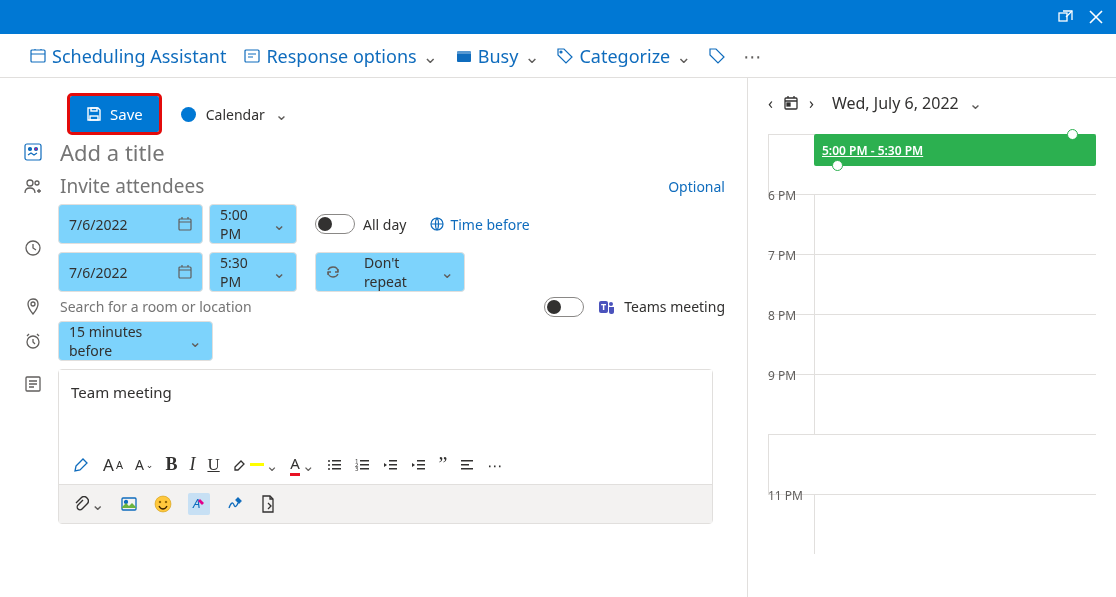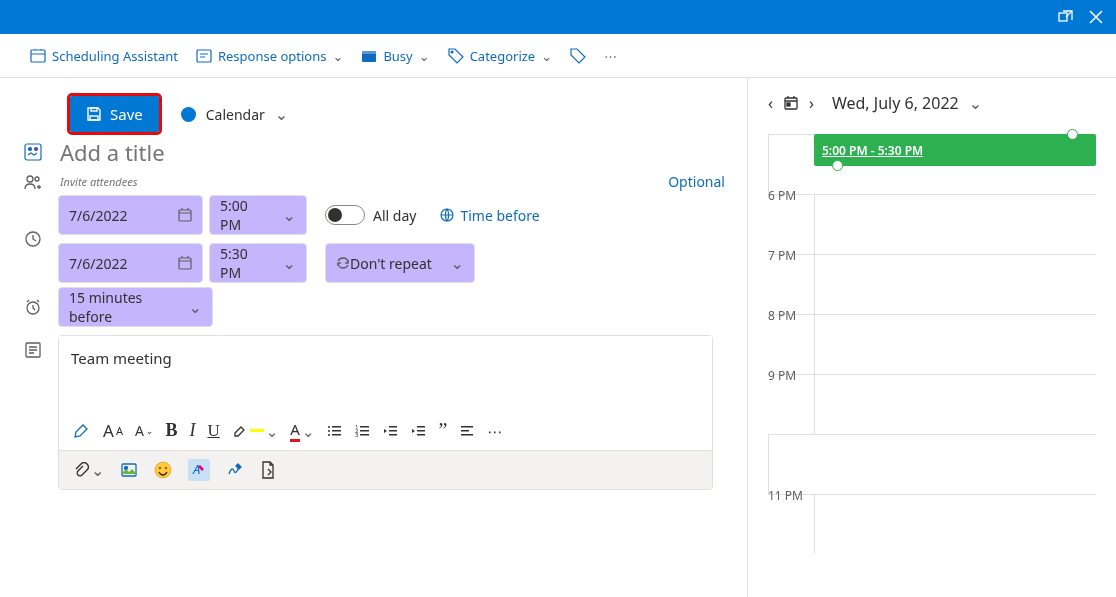--- a/index.html
+++ b/index.html
@@ -1,48 +1,48 @@
 <!DOCTYPE html>
 <html><head>
 <meta charset="utf-8">
 <style>
   :root { --blue:#0078d4; --accent:#0f6cbd; --text:#323130; --muted:#605e5c; --border:#e1dfdd; --bg:#ffffff; --pill:#323130; --green:#2cb050; --light-blue:#deecf9; }
   * { box-sizing:border-box; font-family:"Segoe UI", system-ui, -apple-system, sans-serif; }
   body { margin:0; background:#f3f2f1; color:var(--text); width:1116px; height:597px; overflow:hidden; }
   .titlebar { height:34px; background:var(--blue); display:flex; align-items:center; justify-content:flex-end; padding:0 10px; gap:10px; }
   .winbtn { width:20px; height:20px; display:flex; align-items:center; justify-content:center; cursor:pointer; }
   .cmdbar { height:44px; background:#fff; display:flex; align-items:center; gap:18px; padding:0 30px; border-bottom:1px solid var(--border); }
-  .cmd { display:flex; align-items:center; gap:6px; color:var(--accent); font-size:13px; cursor:pointer; }
+  .cmd { display:flex; align-items:center; gap:6px; color:var(--accent); font-size:18px; cursor:pointer; }
   .chev { color:var(--muted); }
 
   .main { display:flex; height:calc(597px - 34px - 44px); }
   .form { width:748px; background:#fff; padding:18px 22px; border-right:1px solid var(--border); }
   .topline { display:flex; align-items:center; gap:22px;padding-left:48px; }
   .save { display:flex; align-items:center; gap:8px; background:var(--blue); color:#fff; padding:8px 16px; border-radius:2px; font-size:15px; cursor:pointer; outline:3px solid #e30b0b; }
   .dot { width:15px; height:15px; border-radius:50%; background:var(--blue); }
   .calname { color:var(--text); font-size:14px; }
 
   .row { display:flex; align-items:center; gap:14px; margin-top:4px; }
   .icon-slot { width:22px; display:flex; justify-content:center; color:#605e5c; flex-shrink:0; }
   .title-input { font-size:22px; color:#605e5c; border:none; outline:none; flex:1; background:transparent; }
-  .attendee-input { font-size:11px; color:#6d28d9; border:none; outline:none; flex:1; background:transparent;font-style:italic; }
+  .attendee-input { font-size:19px; color:#6d28d9; border:none; outline:none; flex:1; background:transparent; }
   .optional { color:var(--accent); font-size:14px; cursor:pointer; }
 
-  .field { display:flex; align-items:center; border:1px solid var(--border); border-radius:4px; height:40px; padding:0 10px; background:#c4b5fd; }
+  .field { display:flex; align-items:center; border:1px solid var(--border); border-radius:4px; height:40px; padding:0 10px; background:#7dd3fc; }
   .date-f { width:145px; gap:6px; justify-content:space-between; }
-  .time-f { width:98px; gap:14px; justify-content:space-between; }
+  .time-f { width:88px; gap:14px; justify-content:space-between; }
   .datetxt { font-size:14px; color:#323130; }
   .fchev { color:#605e5c; }
 
   .pill { width:40px; height:20px; border-radius:10px; border:1px solid #8a8886; position:relative; background:#fff; cursor:pointer; }
   .pill::after { content:""; position:absolute; left:2px; top:2px; width:14px; height:14px; border-radius:50%; background:#323130; }
   .lbl { font-size:14px; color:#323130; }
   .tz { color:var(--accent); font-size:14px; display:flex; align-items:center; gap:6px; cursor:pointer; }
 
-  .repeat-f { width:150px; gap:0; }
+  .repeat-f { width:150px; gap:24px; }
   .loc-input { font-size:14px; color:#605e5c; border:none; outline:none; flex:1; background:transparent; }
   .teams { font-size:14px; color:#323130; display:flex; align-items:center; gap:8px; }
   .rem-f { width:155px; gap:8px; }
 
   .desc { border:1px solid var(--border); border-radius:4px; margin-left:36px; width:655px; }
   .desc textarea { width:100%; border:none; outline:none; resize:none; font-size:15px; color:#323130; padding:12px; height:70px; font-family:inherit; }
   .fmtbar { display:flex; align-items:center; gap:12px; padding:8px 14px; color:#323130; }
   .fmtbar .btn { cursor:pointer; display:flex; align-items:center; gap:2px; font-size:15px; }
   .attbar { display:flex; align-items:center; gap:16px; padding:8px 14px; background:#f3f2f1; border-top:1px solid var(--border); }
   .attbar .btn { cursor:pointer; display:flex; align-items:center; gap:2px; }
@@ -214,20 +214,39 @@
                 <path d="M2 5c1-2 3-3 5-3 3 0 5 2 5 5M12 9c-1 2-3 3-5 3-3 0-5-2-5-5"></path>
                 <path d="M12 4v3h-3M2 10V7h3"></path>
               </svg>
             <span class="datetxt" style="flex:1">Don't repeat</span>
             <span class="fchev">⌄</span>
           </div>
         </div>
       </div>
     </div>
 
+    <div class="row">
+      <div class="icon-slot">
+        <svg width="18" height="18" viewBox="0 0 18 18" fill="none" stroke="#605e5c" stroke-width="1.3">
+            <path d="M9 1c3 0 5 2 5 5 0 4-5 10-5 10S4 10 4 6c0-3 2-5 5-5z"></path>
+            <circle cx="9" cy="6" r="2"></circle>
+          </svg>
+      </div>
+      <input class="loc-input" placeholder="Search for a room or location" style="">
+      <div class="pill"></div>
+      <div class="teams">
+        <svg width="18" height="18" viewBox="0 0 18 18">
+            <rect x="1" y="3" width="9" height="12" rx="2" fill="#4b53bc"></rect>
+            <text x="5.5" y="12" text-anchor="middle" fill="#fff" font-size="9" font-weight="bold">T</text>
+            <circle cx="13" cy="6" r="2" fill="#4b53bc"></circle>
+            <path d="M11 9h5v5c0 1-1 2-2 2h-1c-1 0-2-1-2-2V9z" fill="#4b53bc"></path>
+          </svg>
+        <span>Teams meeting</span>
+      </div>
+    </div>
 
     <div class="row">
       <div class="icon-slot">
         <svg width="18" height="18" viewBox="0 0 18 18" fill="none" stroke="#605e5c" stroke-width="1.3">
             <circle cx="9" cy="10" r="6"></circle>
             <path d="M9 7v3l2 2M3 4l2-2M15 4l-2-2"></path>
           </svg>
       </div>
       <div class="field rem-f">
         <span class="datetxt" style="flex:1">15 minutes before</span>

